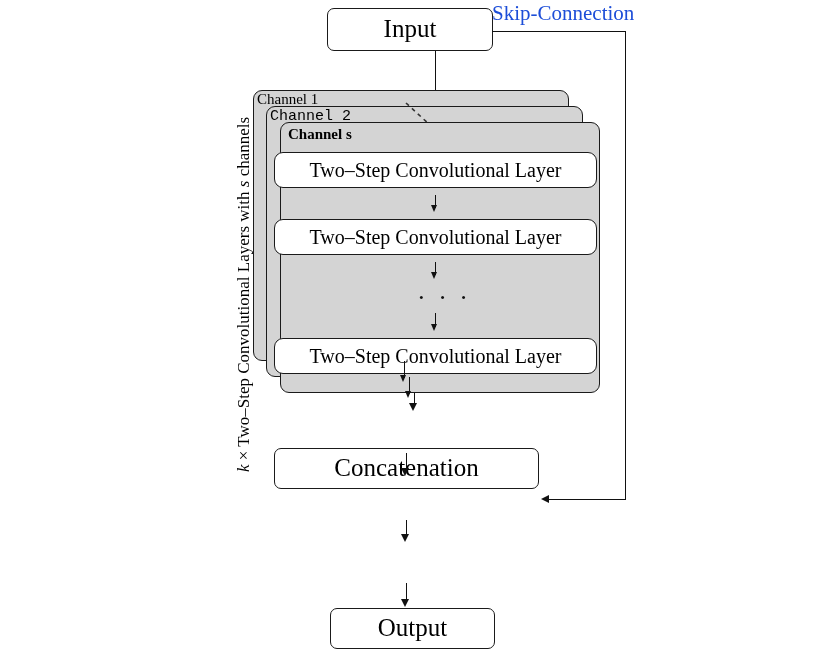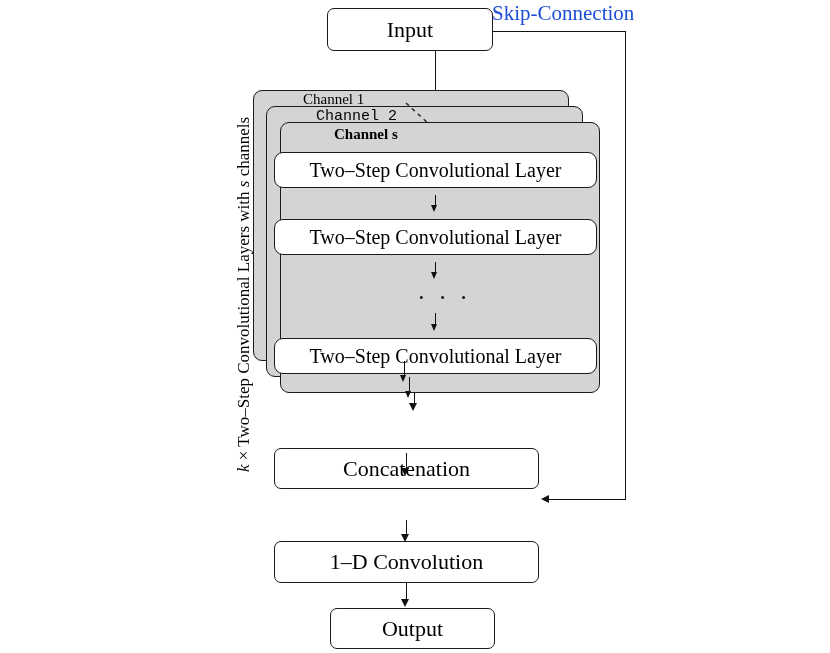--- a/index.html
+++ b/index.html
@@ -24,36 +24,35 @@
     background: #ffffff;
     border: 1.4px solid #1a1a1a;
     border-radius: 7px;
     display: flex;
     align-items: center;
     justify-content: center;
     text-align: center;
     line-height: 1.05;
     color: #000000;
   }
-  .node-lg { font-size: 22px; font-family: Liberation Serif, serif; }
+  .node-lg { font-size: 25px; font-family: Liberation Serif, serif; }
   .node-md { font-size: 20px; border-radius: 9px; }
 
   .panel {
     position: absolute;
     box-sizing: border-box;
     background: #d4d4d4;
     border: 1.4px solid #1a1a1a;
     border-radius: 9px;
   }
   .panel-label {
     position: absolute;
     font-size: 15px;
     white-space: nowrap;
     color: #000000;
-    margin-left: 46px;
   }
 
   .vline {
     position: absolute;
     width: 0;
     border-left: 1.6px solid #111111;
   }
   .hline {
     position: absolute;
     height: 0;
@@ -172,20 +171,19 @@
 
   <div class="node node-lg" style="left:274px; top:412px; width:265px; height:41px;margin-top:36px;">Concatenation</div>
 
   <div class="vline" style="left:406px; top:453px; height:18px;"></div>
   <div class="arrow-down" style="left:401px; top:468px;"></div>
 
 
   <div class="vline" style="left:406px; top:520px; height:17px;"></div>
   <div class="arrow-down" style="left:401px; top:534px;"></div>
 
-  <div class="node node-lg" style="left:274px; top:541px; width:265px; height:42px;">1–D Convolution</div>
 
   <div class="vline" style="left:406px; top:583px; height:18px;"></div>
   <div class="arrow-down" style="left:401px; top:599px;"></div>
 
   <div class="node node-lg" style="left:330px; top:608px; width:165px; height:41px;">Output</div>
 
 </div>
 
 </body></html>

